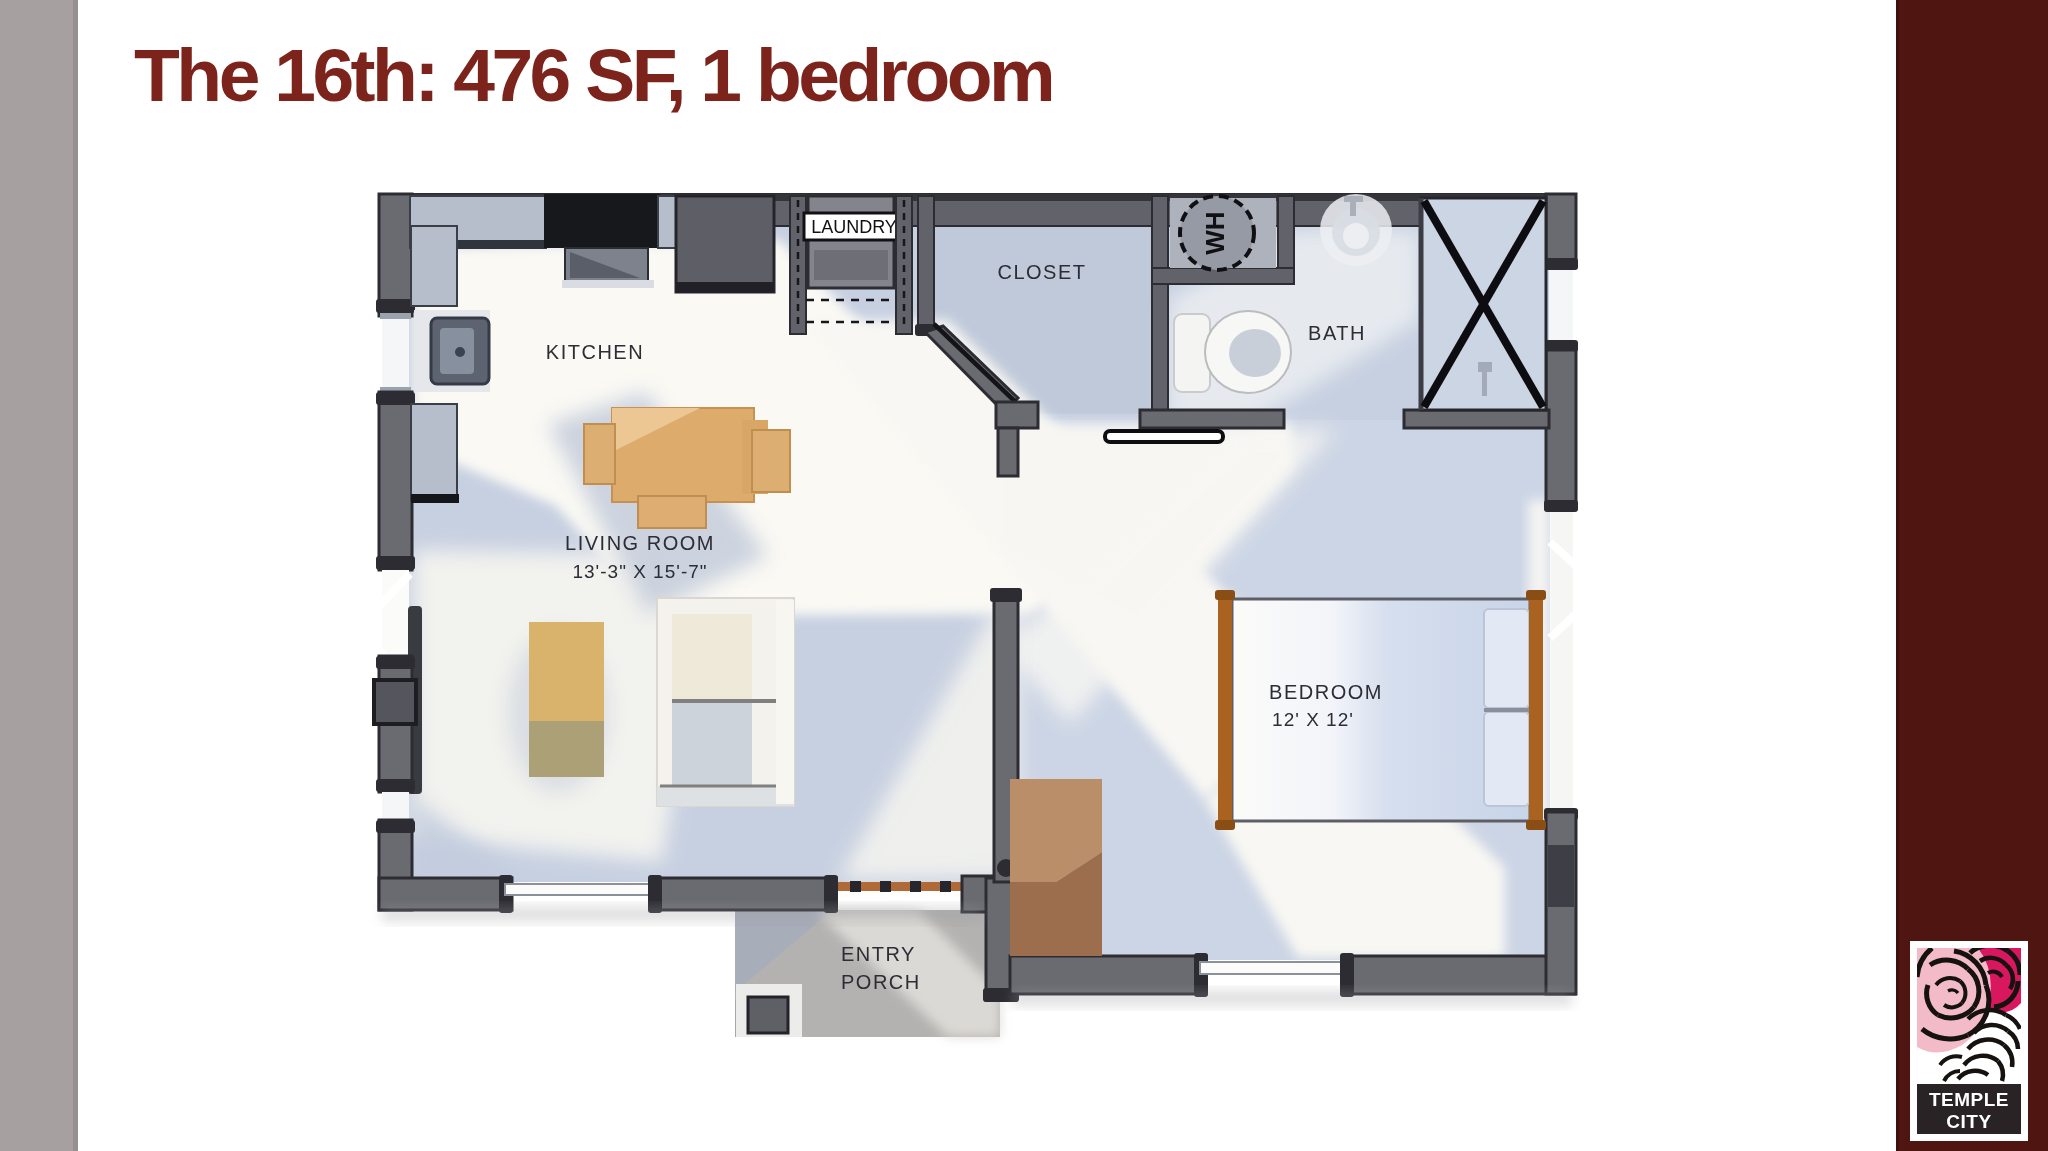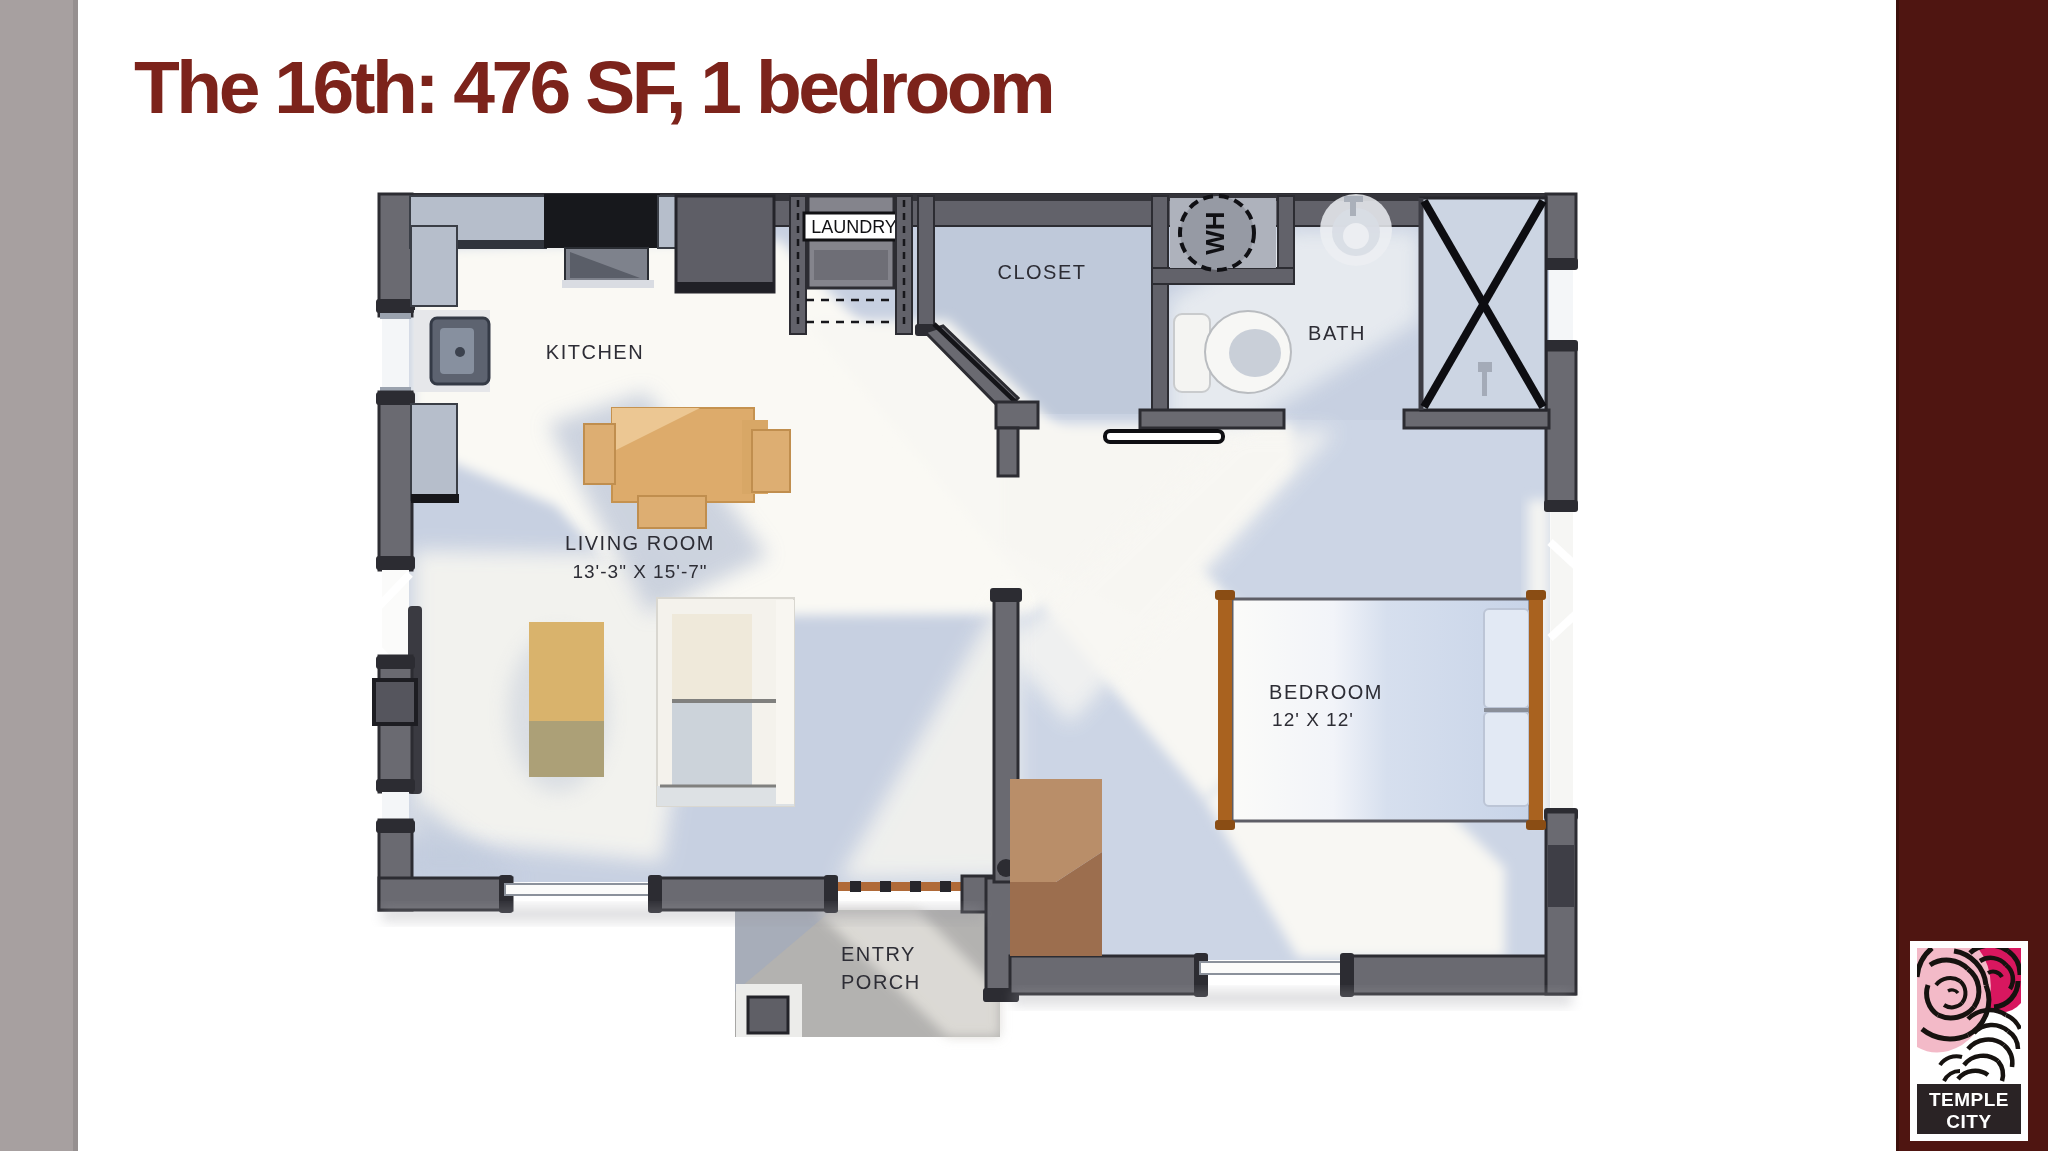--- a/index.html
+++ b/index.html
@@ -1,17 +1,17 @@
 <!DOCTYPE html>
 <html><head><meta charset="utf-8"><style>
 html,body{margin:0;padding:0;width:2048px;height:1151px;background:#ffffff;overflow:hidden}
 body{font-family:"Liberation Sans",sans-serif;position:relative}
 .leftbar{position:absolute;left:0;top:0;width:73px;height:1151px;background:#a7a0a0;border-right:5px solid #969090}
 .rightbar{position:absolute;left:1896px;top:0;width:152px;height:1151px;background:#4f1511;border-left:3px solid #3c100c}
-h1{position:absolute;left:134px;top:44px;margin:0;font-size:75px;font-weight:700;color:#7c231b;letter-spacing:-3.5px}
+h1{position:absolute;left:134px;top:32px;margin:0;font-size:75px;font-weight:700;color:#7c231b;letter-spacing:-3.5px}
 .lbl{font-family:"Liberation Sans",sans-serif;fill:#2d2d35;font-size:20px;letter-spacing:1.5px}
 .dim{font-family:"Liberation Sans",sans-serif;fill:#2d2d35;font-size:19px;letter-spacing:1px}
 </style></head>
 <body>
 
 <div class="leftbar"></div>
 
 <div class="rightbar"></div>
 
 <h1>The 16th: 476 SF, 1 bedroom</h1>

